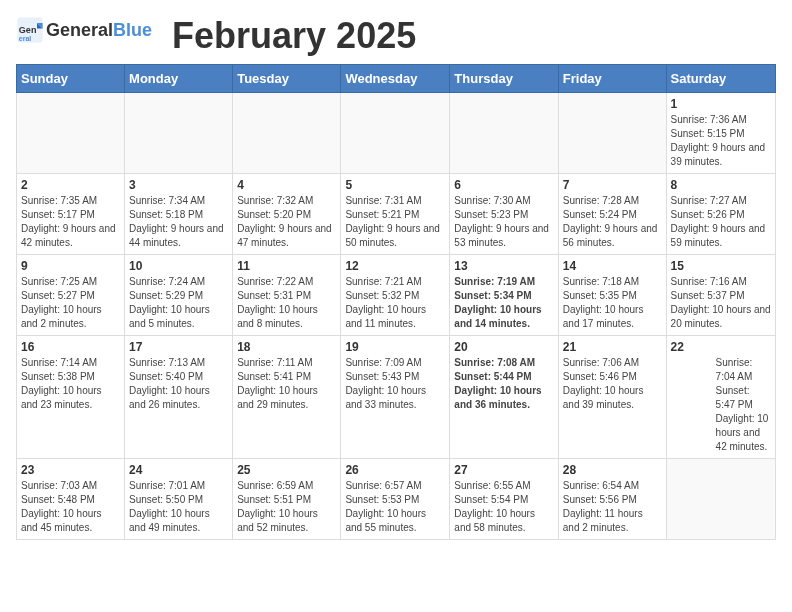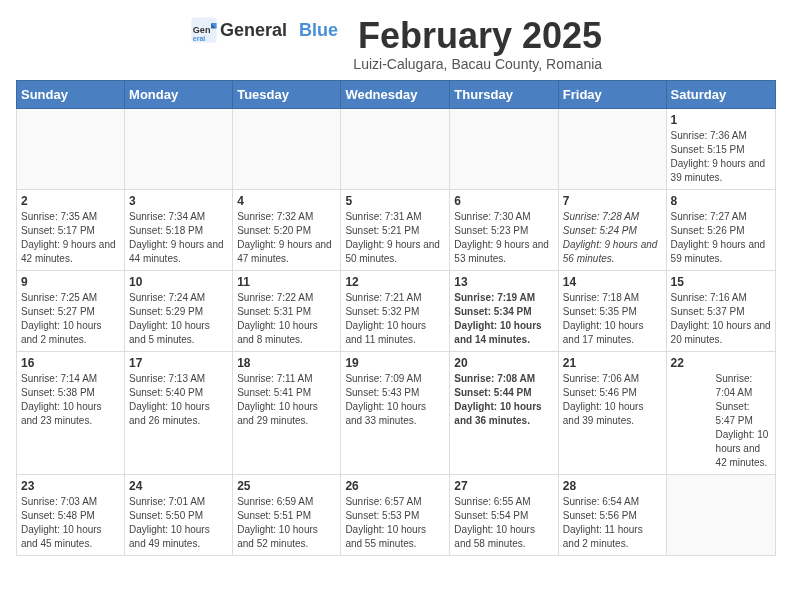--- a/index.html
+++ b/index.html
@@ -6,21 +6,21 @@
     body {
       font-family: Arial, sans-serif;
       background: #fff;
       width: 792px;
       min-height: 612px;
       padding: 16px;
     }
     .header {
       display: flex;
       align-items: flex-start;
-      justify-content: center;
+      justify-content: flex-start;
       margin-bottom: 8px;
     }
     .logo {
       display: flex;
       align-items: center;
     }
     .logo-icon {
       width: 28px;
       height: 28px;
       margin-right: 2px;
@@ -84,26 +84,25 @@
 <div class="header">
   <div class="logo">
     <svg class="logo-icon" viewBox="0 0 40 40">
       <rect x="2" y="2" width="36" height="36" rx="4" fill="#e8f0fa"></rect>
       <text x="4" y="24" font-size="13" font-weight="bold" fill="#333" font-family="Arial">Gen</text>
       <text x="4" y="36" font-size="10" font-weight="bold" fill="#4a90d9" font-family="Arial">eral</text>
       <polygon points="30,10 38,18 38,10" fill="#4a90d9"></polygon>
       <polygon points="30,10 38,18 30,18" fill="#2a6aad"></polygon>
     </svg>
     <div>
-      <span style="font-size:18px;font-weight:bold;color:#333;">General</span><span style="font-size:18px;font-weight:bold;color:#4a90d9;padding-left:12px;">Blue</span>
+      <span style="font-size:18px;font-weight:bold;color:#333;">General</span><span style="font-size:18px;font-weight:bold;color:#4a90d9;">Blue</span>
     </div>
   </div>
   <div class="title-block">
     <div class="calendar-title">February 2025</div>
-    <div class="calendar-subtitle">Luizi-Calugara, Bacau County, Romania</div>
   </div>
 </div>
 
 <table class="calendar">
   <thead>
     <tr>
     <th>Sunday</th>
         <th>Monday</th>
         <th>Tuesday</th>
         <th>Wednesday</th>
@@ -153,21 +152,21 @@
 Daylight: 9 hours and 50 minutes.</div>
         </td>
         <td>
           <span class="day-number">6</span>
           <div class="day-info" style="white-space: pre-line;">Sunrise: 7:30 AM
 Sunset: 5:23 PM
 Daylight: 9 hours and 53 minutes.</div>
         </td>
         <td>
           <span class="day-number">7</span>
-          <div class="day-info" style="white-space: pre-line; font-style: italic;">Sunrise: 7:28 AM
+          <div class="day-info" style="white-space: pre-line;">Sunrise: 7:28 AM
 Sunset: 5:24 PM
 Daylight: 9 hours and 56 minutes.</div>
         </td>
         <td>
           <span class="day-number">8</span>
           <div class="day-info" style="white-space: pre-line;">Sunrise: 7:27 AM
 Sunset: 5:26 PM
 Daylight: 9 hours and 59 minutes.</div>
         </td>
       </tr>

